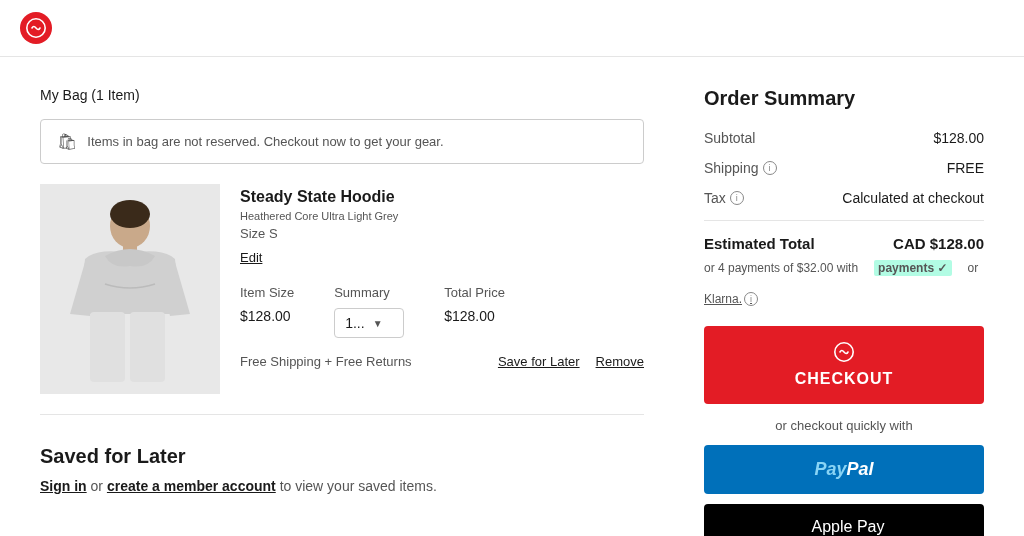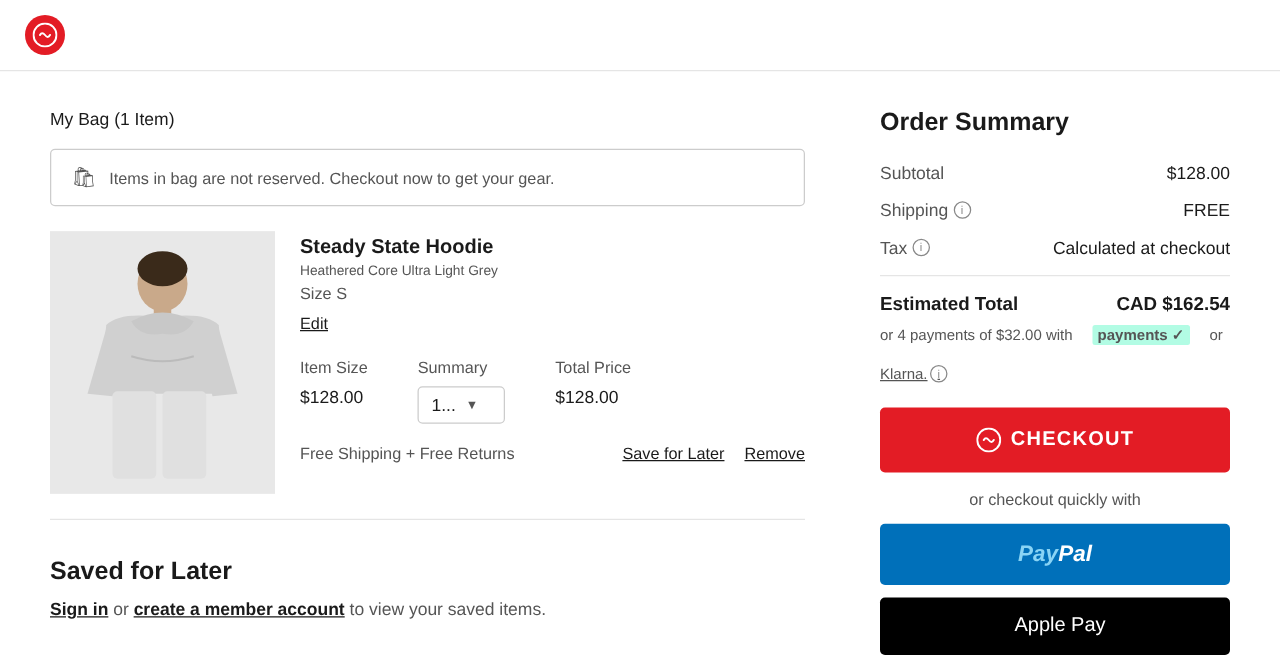--- a/index.html
+++ b/index.html
@@ -58,21 +58,21 @@
     .summary-row { display: flex; justify-content: space-between; align-items: center; margin-bottom: 14px; font-size: 14px; }
     .summary-label { color: #555; display: flex; align-items: center; gap: 4px; }
     .summary-value { font-weight: 400; }
     .info-icon { display: inline-flex; align-items: center; justify-content: center; width: 14px; height: 14px; border: 1px solid #888; border-radius: 50%; font-size: 9px; color: #888; cursor: pointer; }
 
     .estimated-total { display: flex; justify-content: space-between; align-items: center; margin-bottom: 8px; font-weight: 700; font-size: 15px; }
     .installments { font-size: 12px; color: #555; margin-bottom: 20px; display: flex; flex-wrap: wrap; gap: 16px; align-items: center; }
     .afterpay-logo { font-weight: 700; font-size: 12px; background: #b2fce4; padding: 1px 4px; border-radius: 2px; }
     .klarna-link { text-decoration: underline; cursor: pointer; display: flex; align-items: center; gap: 2px; }
 
-    .checkout-btn { width: 100%; background: #e31c25; color: white; border: none; border-radius: 4px; padding: 16px; font-size: 16px; font-weight: 600; cursor: pointer; display: flex; align-items: center; justify-content: center; gap: 8px; letter-spacing: 1px; text-transform: uppercase; margin-bottom: 14px; }
+    .checkout-btn { width: 100%; background: #e31c25; color: white; border: none; border-radius: 4px; padding: 16px; font-size: 16px; font-weight: 600; cursor: pointer; display: flex; align-items: center; justify-content: center; gap: 8px; letter-spacing: 1px; text-transform: uppercase; margin-bottom: 14px; flex-direction: column; }
     .checkout-btn .btn-logo { width: 20px; height: 20px; }
 
     .or-text { text-align: center; font-size: 13px; color: #555; margin-bottom: 12px; }
 
     .paypal-btn { width: 100%; background: #0070ba; color: white; border: none; border-radius: 4px; padding: 14px; font-size: 16px; font-weight: 700; cursor: pointer; display: flex; align-items: center; justify-content: center; gap: 6px; margin-bottom: 10px; }
 
     .applepay-btn { width: 100%; background: #000; color: white; border: none; border-radius: 4px; padding: 14px; font-size: 16px; font-weight: 500; cursor: pointer; display: flex; align-items: center; justify-content: center; gap: 8px; }
     .apple-icon { font-size: 18px; }
 
     hr.summary-divider { border: none; border-top: 1px solid #e5e5e5; margin: 14px 0; }
@@ -193,21 +193,21 @@
           <span>Tax</span>
           <span class="info-icon">i</span>
         </span>
         <span class="summary-value">Calculated at checkout</span>
       </div>
 
       <hr class="summary-divider">
 
       <div class="estimated-total">
         <span>Estimated Total</span>
-        <span>CAD $162.54</span>
+        <span>CAD $128.00</span>
       </div>
 
       <div class="installments">
         <span>or 4 payments of $32.00 with</span>
         <span class="afterpay-logo">payments ✓</span>
         <span>or</span>
         <span class="klarna-link">
           <span>Klarna.</span>
           <span class="info-icon">i</span>
         </span>

